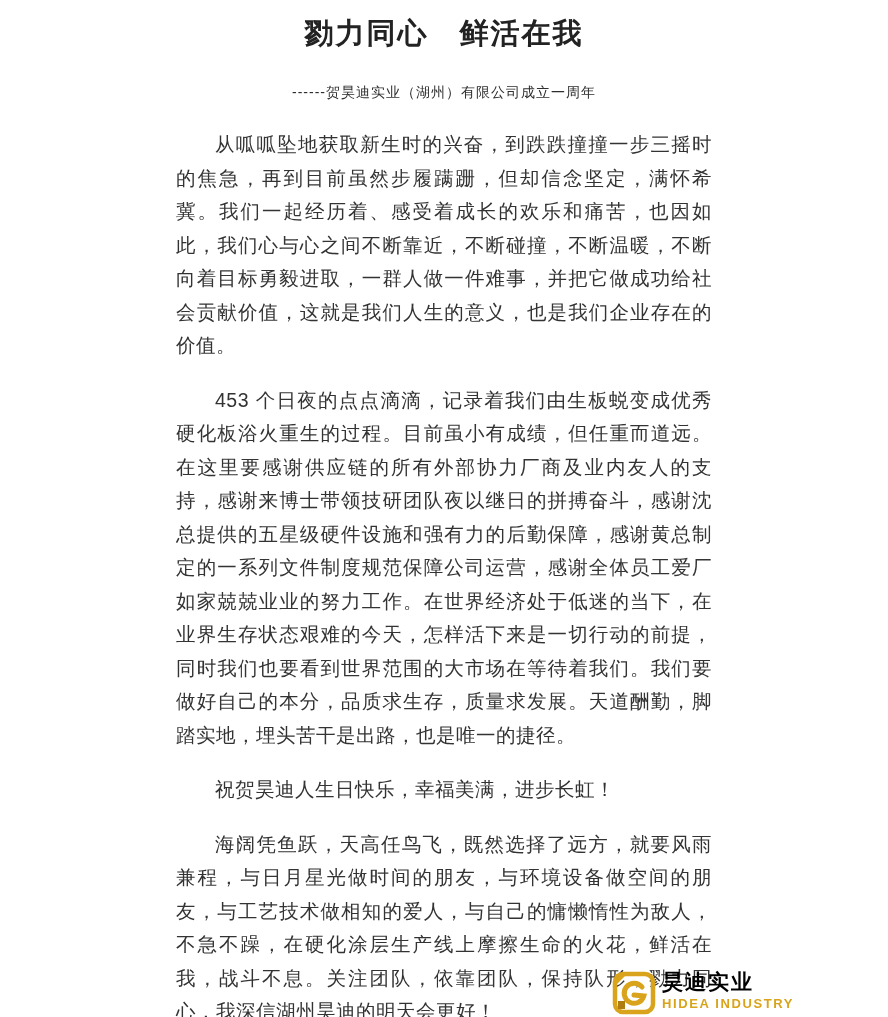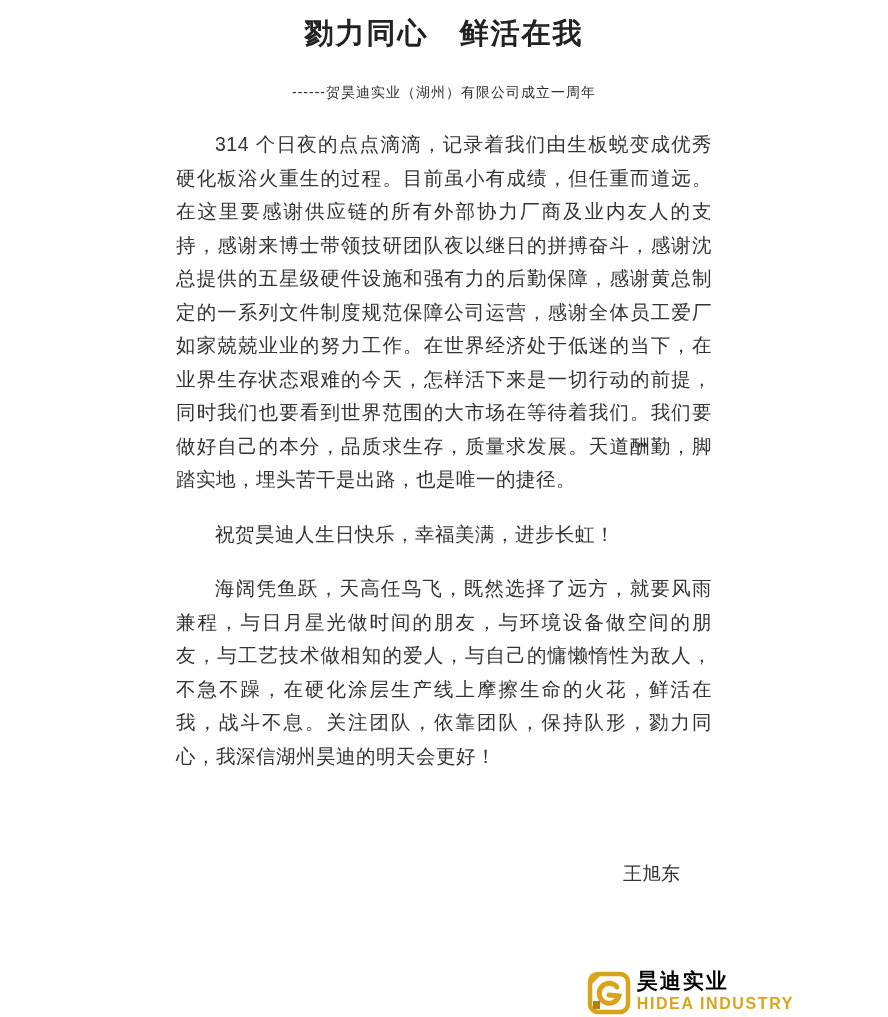--- a/index.html
+++ b/index.html
@@ -75,37 +75,38 @@
   }
   .logo-cn {
     font-size: 21px;
     font-weight: 700;
     letter-spacing: 2px;
     color: #000000;
     font-family: Liberation Serif, serif;
   }
   .logo-en {
     margin-top: 4px;
-    font-size: 16px;
+    font-size: 13px;
     font-weight: 700;
     letter-spacing: 1.6px;
     color: #d9a41b;
   }
 </style>
 </head>
 <body>
 
 <div class="page">
 
   <h1 class="doc-title">勠力同心　鲜活在我</h1>
 
   <div class="doc-subtitle">------贺昊迪实业（湖州）有限公司成立一周年</div>
 
   <div class="doc-body">
-    <p>314 个日夜的点点滴滴，记录着我们由生板蜕变成优秀硬化板浴火重生的过程。目前虽小有成绩，但任重而道远。在这里要感谢供应链的所有外部协力厂商及业内友人的支持，感谢来博士带领技研团队夜以继日的拼搏奋斗，感谢沈总提供的五星级硬件设施和强有力的后勤保障，感谢黄总制定的一系列文件制度规范保障公司运营，感谢全体员工爱厂如家兢兢业业的努力工作。在世界经济处于低迷的当下，在业界生存状态艰难的今天，怎样活下来是一切行动的前提，同时我们也要看到世界范围的大市场在等待着我们。我们要做好自己的本分，品质求生存，质量求发展。天道酬勤，脚踏实地，埋头苦干是出路，也是唯一的捷径。</p>
+    <p>从呱呱坠地获取新生时的兴奋，到跌跌撞撞一步三摇时的焦急，再到目前虽然步履蹒跚，但却信念坚定，满怀希冀。我们一起经历着、感受着成长的欢乐和痛苦，也因如此，我们心与心之间不断靠近，不断碰撞，不断温暖，不断向着目标勇毅进取，一群人做一件难事，并把它做成功给社会贡献价值，这就是我们人生的意义，也是我们企业存在的价值。</p>
+    <p>453 个日夜的点点滴滴，记录着我们由生板蜕变成优秀硬化板浴火重生的过程。目前虽小有成绩，但任重而道远。在这里要感谢供应链的所有外部协力厂商及业内友人的支持，感谢来博士带领技研团队夜以继日的拼搏奋斗，感谢沈总提供的五星级硬件设施和强有力的后勤保障，感谢黄总制定的一系列文件制度规范保障公司运营，感谢全体员工爱厂如家兢兢业业的努力工作。在世界经济处于低迷的当下，在业界生存状态艰难的今天，怎样活下来是一切行动的前提，同时我们也要看到世界范围的大市场在等待着我们。我们要做好自己的本分，品质求生存，质量求发展。天道酬勤，脚踏实地，埋头苦干是出路，也是唯一的捷径。</p>
     <p>祝贺昊迪人生日快乐，幸福美满，进步长虹！</p>
     <p>海阔凭鱼跃，天高任鸟飞，既然选择了远方，就要风雨兼程，与日月星光做时间的朋友，与环境设备做空间的朋友，与工艺技术做相知的爱人，与自己的慵懒惰性为敌人，不急不躁，在硬化涂层生产线上摩擦生命的火花，鲜活在我，战斗不息。关注团队，依靠团队，保持队形，勠力同心，我深信湖州昊迪的明天会更好！</p>
   </div>
 
   <div class="signature">王旭东</div>
 
   <div class="logo">
     <span class="logo-icon">
       <svg width="46" height="48" viewBox="0 0 46 48" xmlns="http://www.w3.org/2000/svg" aria-hidden="true">
         <rect x="4" y="7" width="38" height="38" rx="8" fill="none" stroke="#d9a41b" stroke-width="4.5"></rect>

